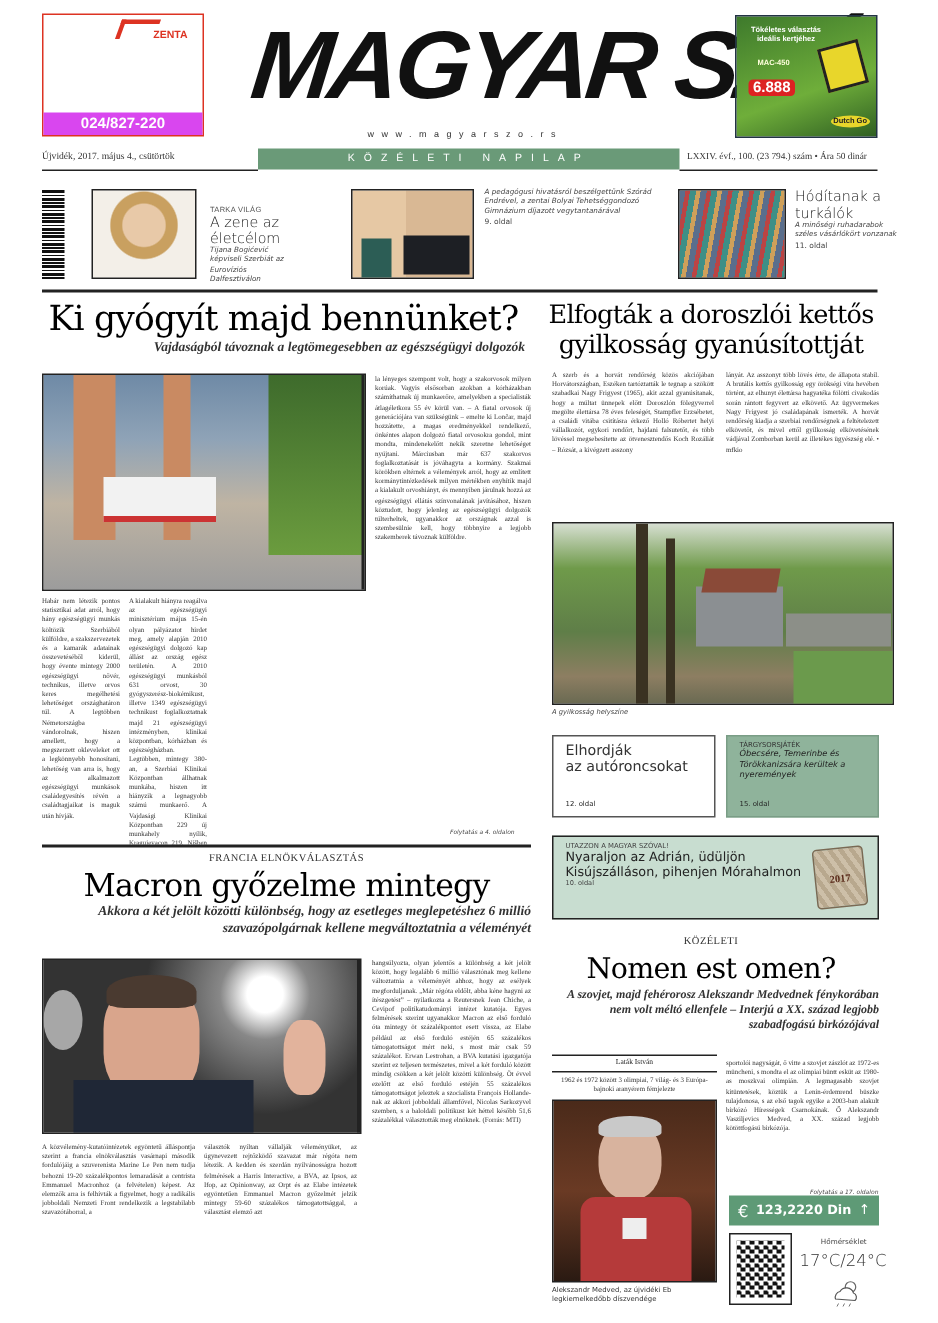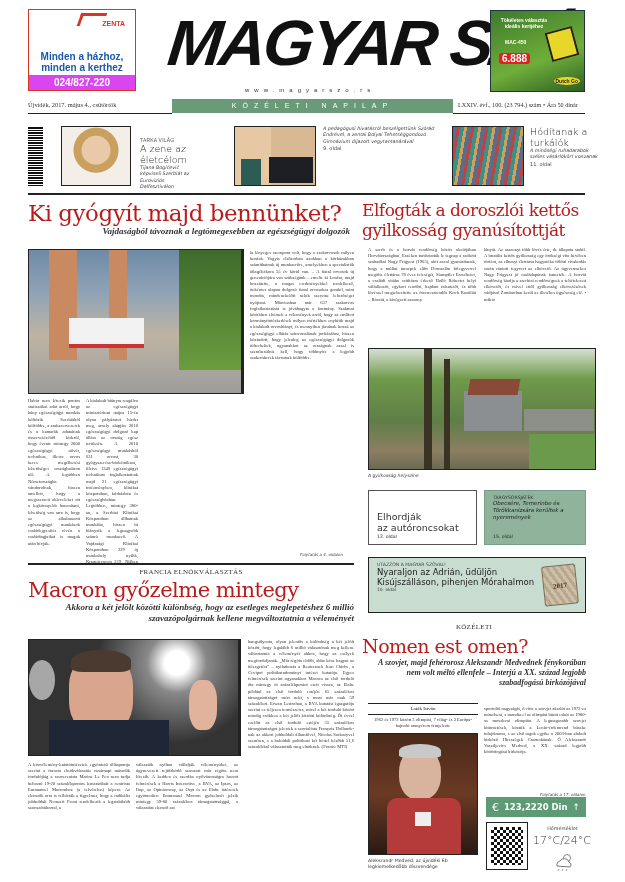--- a/index.html
+++ b/index.html
@@ -25,37 +25,33 @@
 .dateline{left:28px;top:101px;font-size:6.4px;color:#333}
 .issue{left:458px;top:101px;font-size:6.2px;color:#333}
 
 .barcode{left:28px;top:126px;width:15px;height:60px;background:repeating-linear-gradient(0deg,#111 0 1px,#fff 1px 2px,#111 2px 4px,#fff 4px 5px)}
 .thumb{position:absolute;border:1px solid #222}
 .teaser-kicker{font:5px "Liberation Sans",sans-serif;color:#555;letter-spacing:0.2px}
 .teaser-title{font:9.5px/11px "DejaVu Sans",sans-serif;color:#222;font-weight:300}
 .teaser-sub{font:italic 4.8px/6.4px "DejaVu Sans",sans-serif;color:#444}
 .teaser-page{font:5px "DejaVu Sans",sans-serif;color:#444}
 
-.h1{font:23px/26px "DejaVu Serif","Liberation Serif",serif;color:#b91c1c;letter-spacing:-0.5px}
+.h1{font:23px/26px "DejaVu Serif","Liberation Serif",serif;color:#000000;text-align:center;letter-spacing:-0.5px}
 .deck{font:italic bold 9px/11px "Liberation Serif",serif;color:#333;text-align:right}
 .kicker{font:7px "Liberation Serif",serif;color:#333;text-align:center;letter-spacing:0.3px}
 .photo{position:absolute;border:1px solid #222;overflow:hidden}
 .cap{font:italic 4.5px "DejaVu Sans",sans-serif;color:#444}
 .box{position:absolute}
 </style>
 </head>
 <body>
 
 <div class="abs ad-gilax">
   <div class="roof"></div>
   <span class="zenta">ZENTA</span>
-  <div class="slogan">
-      <div>Minden a házhoz,</div>
-      <div>minden a kerthez</div>
-    </div>
   <div class="phone">024/827-220</div>
 </div>
 
 <div class="abs masthead">MAGYAR SZÓ</div>
 <div class="abs url">www.magyarszo.rs</div>
 <div class="abs band">KÖZÉLETI NAPILAP</div>
 
 <div class="abs ad-mower">
   <div class="t">Tökéletes választás ideális kertjéhez</div>
   <div class="abs" style="left:14px;top:28px;font:bold 5px 'Liberation Sans',sans-serif;color:#ffd">MAC-450</div>
@@ -116,21 +112,21 @@
 <div class="photo" style="left:368px;top:348px;width:228px;height:122px;background:linear-gradient(180deg,#d7dfd2 0%,#6f9a4a 25%,#5f7e48 60%,#8d7e62 85%,#6a6a52 100%)">
   <div class="abs" style="left:95px;top:42px;width:58px;height:40px;background:#8b8f92"></div>
   <div class="abs" style="left:100px;top:30px;width:50px;height:16px;background:#8a4a38;transform:skewX(-10deg)"></div>
   <div class="abs" style="left:155px;top:60px;width:70px;height:22px;background:#8c8f88"></div>
   <div class="abs" style="left:160px;top:85px;width:68px;height:37px;background:#6b9a4c"></div>
   <div class="abs" style="left:55px;top:0;width:8px;height:122px;background:#3a3222"></div>
   <div class="abs" style="left:75px;top:10px;width:6px;height:112px;background:#3a3222"></div>
 </div>
 <div class="abs cap" style="left:368px;top:473px">A gyilkosság helyszíne</div>
 
-<div class="box" style="left:368px;top:490px;width:109px;height:55px;border:1px solid #555;padding:20px 8px">
+<div class="box" style="left:368px;top:490px;width:109px;height:55px;border:1px solid #555;padding:4px 8px">
   <div style="font:9.5px/11px 'DejaVu Sans',sans-serif;color:#333">Elhordják</div>
   <div style="font:9.5px/11px 'DejaVu Sans',sans-serif;color:#333">az autóroncsokat</div>
   <div style="position:absolute;left:8px;bottom:5px;font:4.6px 'DejaVu Sans',sans-serif">12. oldal</div>
 </div>
 <div class="box" style="left:484px;top:490px;width:102px;height:55px;background:#8fb39b;border:1px solid #7a9d86;padding:4px 8px">
   <div style="font:4.6px 'DejaVu Sans',sans-serif;color:#333">TÁRGYSORSJÁTÉK</div>
   <div style="font:italic 5.5px/7px 'DejaVu Sans',sans-serif;color:#222">Óbecsére, Temerinbe és Törökkanizsára kerültek a nyeremények</div>
   <div style="position:absolute;left:8px;bottom:5px;font:4.6px 'DejaVu Sans',sans-serif">15. oldal</div>
 </div>
 <div class="box" style="left:368px;top:557px;width:218px;height:56px;background:#c8ddd0;border:1.5px solid #222;padding:4px 8px">

